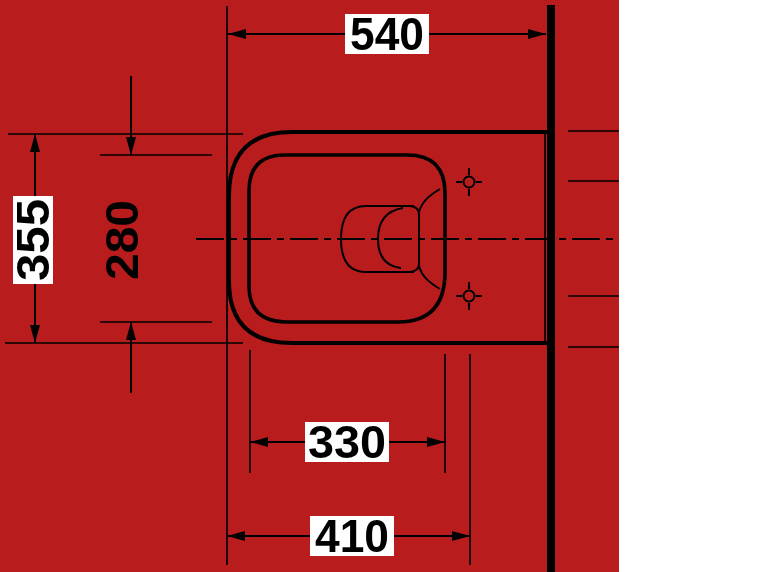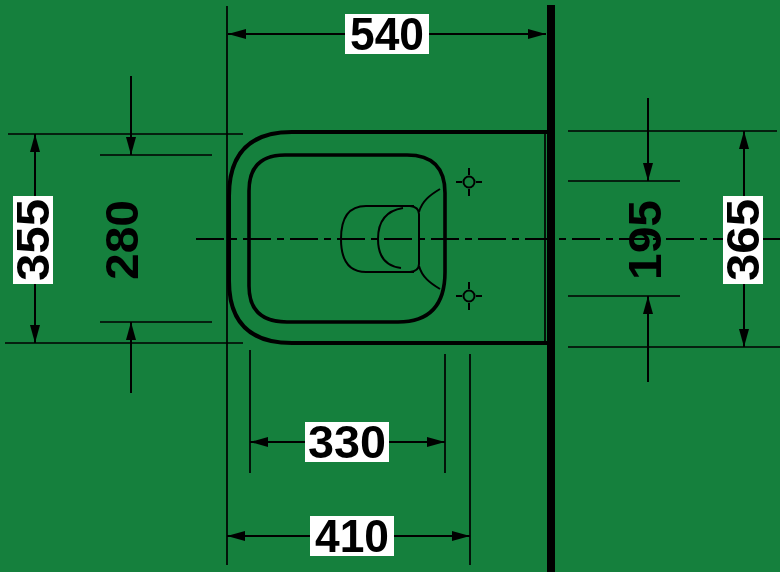--- a/index.html
+++ b/index.html
@@ -1,16 +1,16 @@
 <!DOCTYPE html>
 <html><head>
 <meta charset="utf-8">
 <style>
   html,body{margin:0;padding:0;background:#ffffff;}
-  .stage{position:relative;width:780px;height:572px;background:#15803d;overflow:hidden;
+  .stage{position:relative;width:619px;height:572px;background:#b91c1c;overflow:hidden;
          font-family:"Liberation Sans", sans-serif;}
   svg{position:absolute;left:0;top:0;}
   .dim-text{font-family:"Liberation Sans", sans-serif;font-weight:bold;font-size:47px;fill:#000;}
 </style>
 </head>
 <body>
 
 <div class="stage">
 <svg width="780" height="572" viewBox="0 0 780 572">
   <defs>

